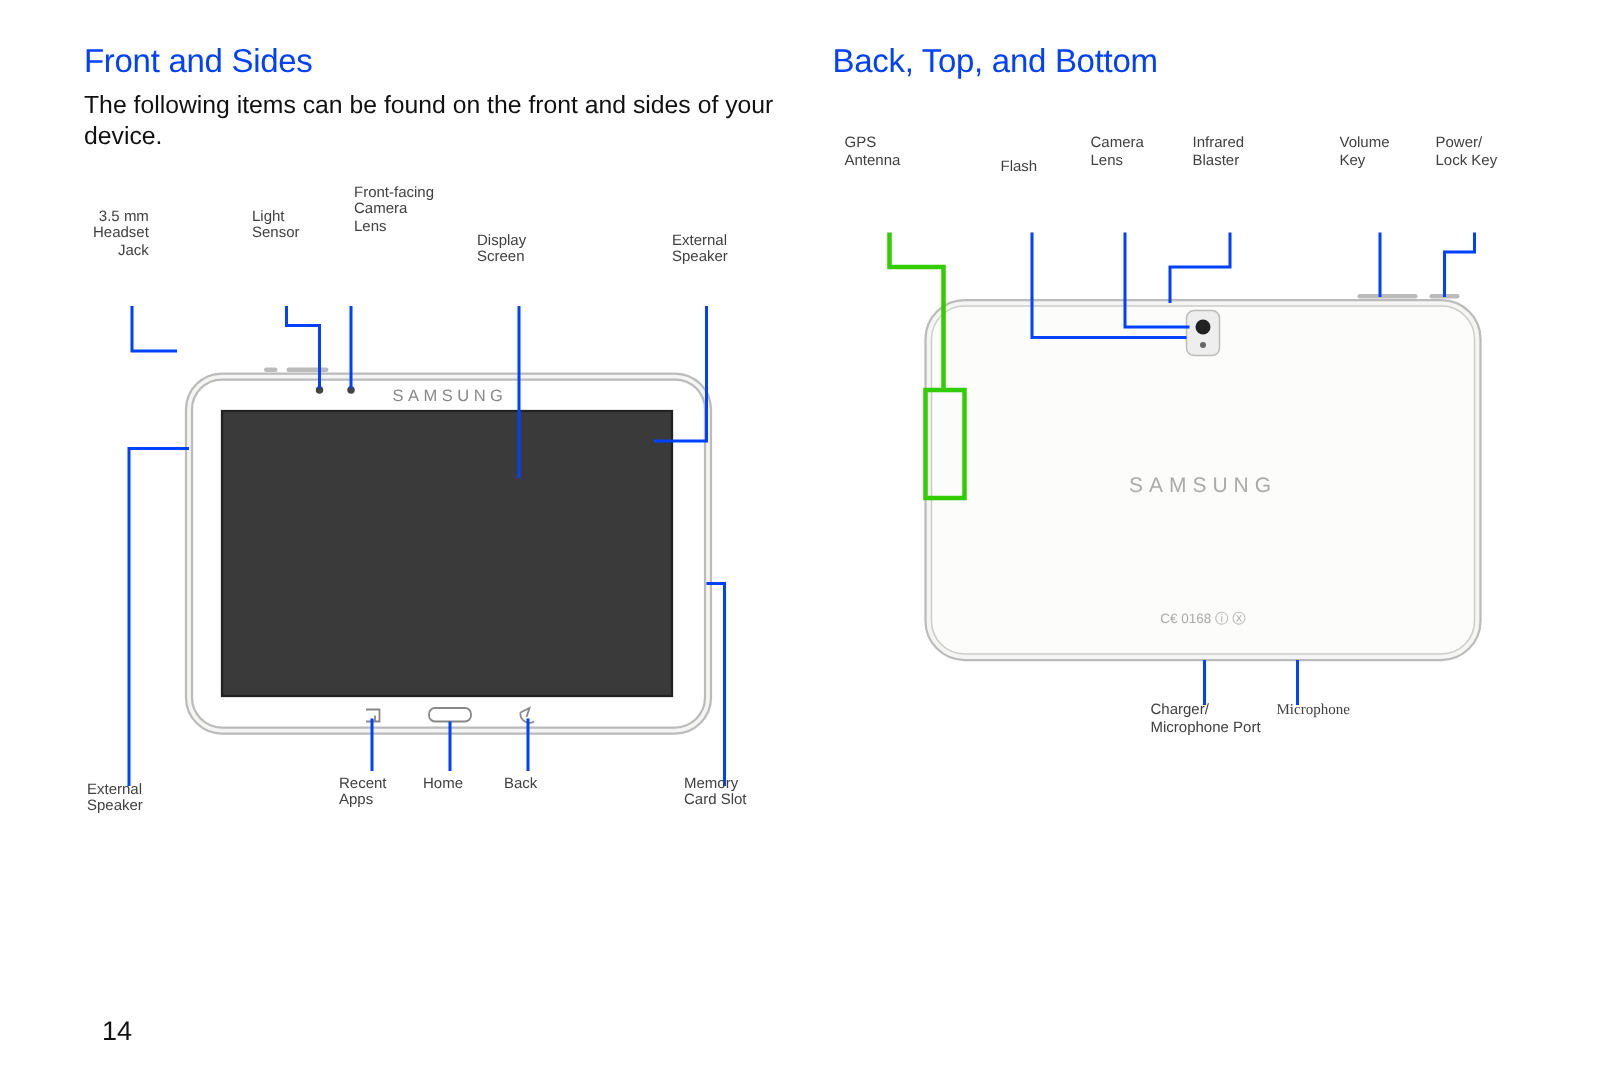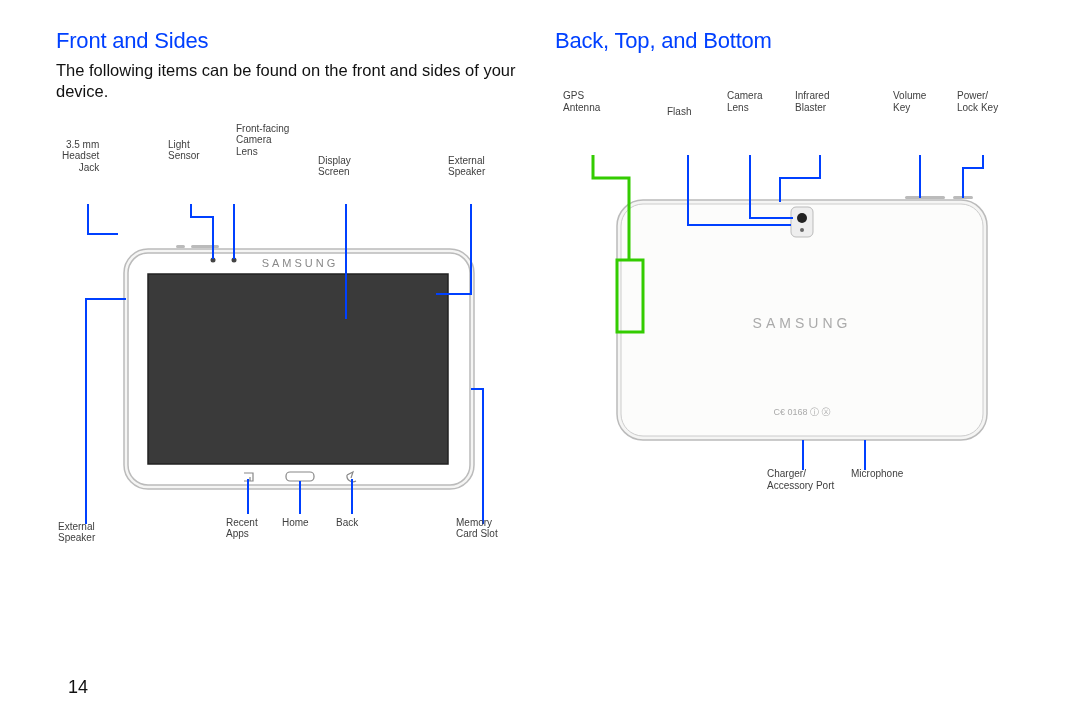--- a/index.html
+++ b/index.html
@@ -144,19 +144,19 @@
       <div class="label" style="left:112px;top:36px;">Flash</div>
       <div class="label" style="left:172px;top:20px; white-space:pre-line;">Camera
 Lens</div>
       <div class="label" style="left:240px;top:20px; white-space:pre-line;">Infrared
 Blaster</div>
       <div class="label" style="left:338px;top:20px; white-space:pre-line;">Volume
 Key</div>
       <div class="label" style="left:402px;top:20px; white-space:pre-line;">Power/
 Lock Key</div>
       <div class="label" style="left:212px;top:398px;white-space:pre-line;">Charger/
-Accessory Port</div>
-      <div class="label" style="left:296px;top:398px;">Microphone</div>
+Microphone Port</div>
+      <div class="label" style="left:296px;top:398px;font-family:Liberation Serif, serif;">Microphone</div>
     </div>
   </div>
 
   <div class="page-num">14</div>
 </div>
 
 </body></html>

